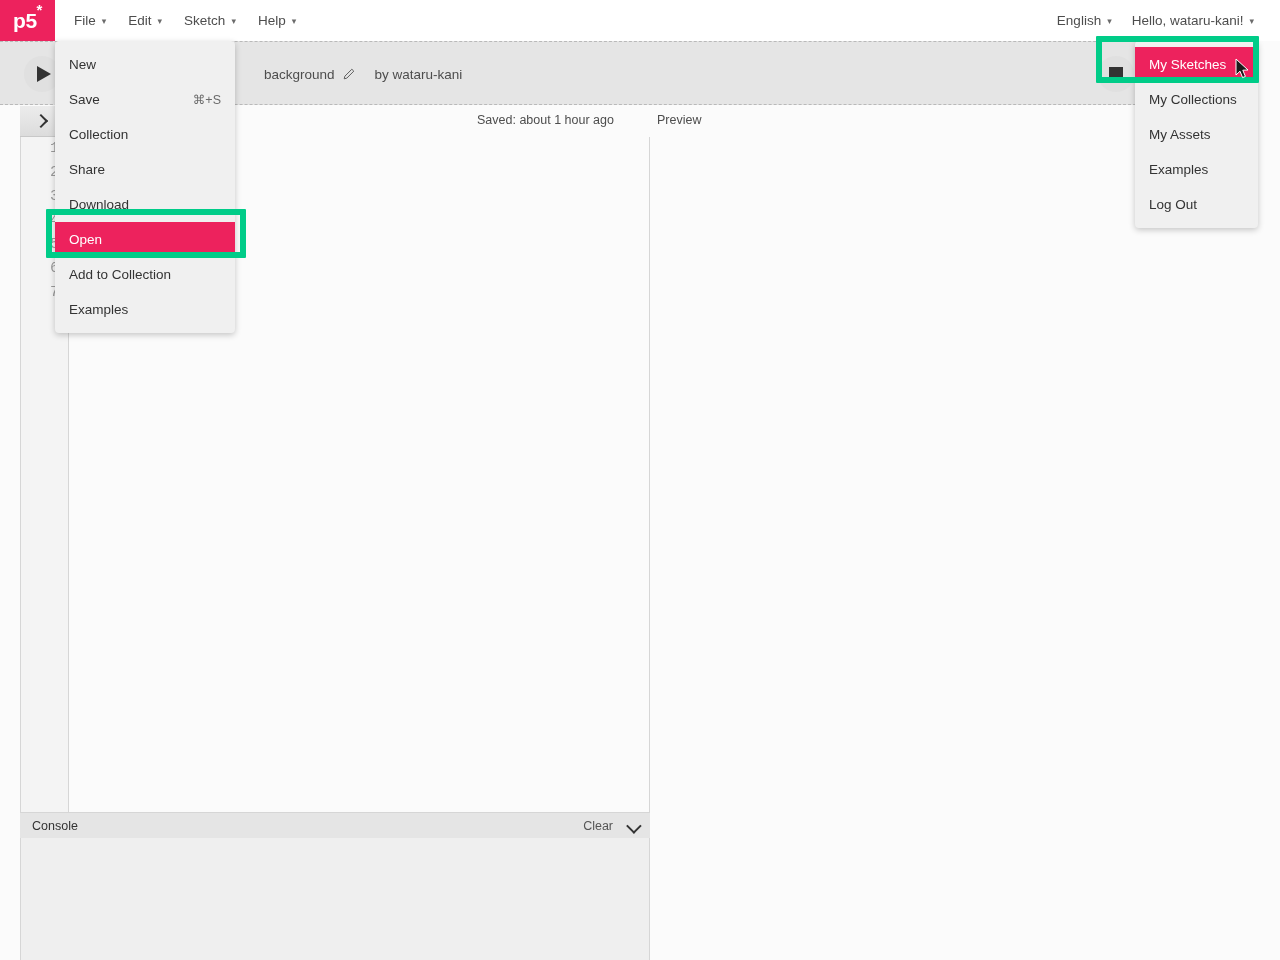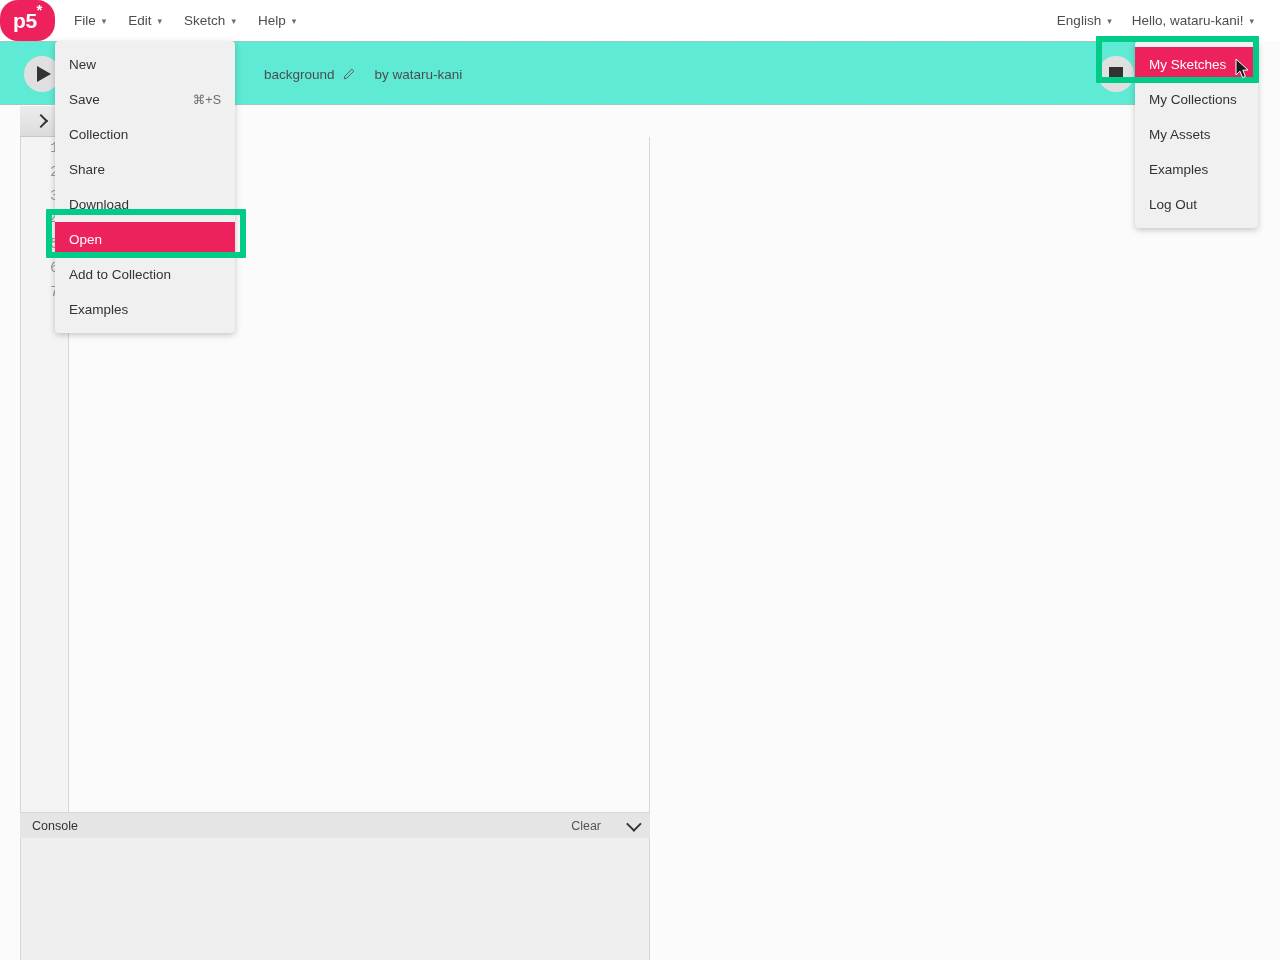--- a/index.html
+++ b/index.html
@@ -36,21 +36,20 @@
     width: 55px;
     height: 41px;
     background: #ed225d;
     color: #ffffff;
     font-size: 21px;
     font-weight: bold;
     line-height: 41px;
     text-align: center;
     letter-spacing: -0.5px;
     user-select: none;
-    border-radius: 18px;
   }
   .logo .star { font-size: 15px; vertical-align: top; line-height: 20px; }
 
   .nav-left {
     position: absolute;
     left: 63px; top: 0;
     height: 41px;
     display: flex;
     align-items: center;
   }
@@ -134,21 +133,21 @@
   }
   #anno-open   { left: 46px;   top: 209px; width: 200px; height: 49px; }
   #anno-sketch { left: 1096px; top: 36px;  width: 163px; height: 47px; }
 
   
   .toolbar {
     position: absolute;
     left: 0; top: 41px;
     width: 1156px;
     height: 64px;
-    background: #5eead4;
+    background: #e5e5e5;
     border-top: 1px dashed #b9b9b9;
     border-bottom: 1px dashed #b9b9b9;
     box-sizing: border-box;
   }
   .run-btn, .stop-btn {
     position: absolute;
     top: 14px;
     width: 36px; height: 36px;
     border-radius: 50%;
     background: #e0e0e0;
@@ -280,22 +279,21 @@
     background: #e5e5e5;
     box-sizing: border-box;
     display: flex;
     align-items: center;
     padding: 0 12px;
   }
   .console-title { font-size: 12.5px; color: #333333; }
   .console-right {
     margin-left: auto;
     display: flex;
-    align-items: center;
-    gap: 12px;
+    align-items: flex-end;
   }
   .console-clear {
     font-size: 12.5px;
     color: #555555;
     cursor: pointer;
     margin-right: 14px;
   }
   .chev-down {
     width: 9px; height: 9px;
     border-bottom: 2.2px solid #333;
@@ -380,20 +378,24 @@
       <span class="sketch-name">background</span>
       <span class="pencil-icon">
         <svg width="13" height="13" viewBox="0 0 16 16">
           <path d="M12.1 1.5l2.4 2.4-8.6 8.6-3.2.8.8-3.2 8.6-8.6z" fill="none" stroke="#5a5a5a" stroke-width="1.2"></path>
         </svg>
       </span>
       <span class="author">by wataru-kani</span>
     </div>
   </div>
 
+  <div class="status-strip">
+    <span class="saved-text">Saved: about 1 hour ago</span>
+    <span class="preview-label">Preview</span>
+  </div>
 
   <div class="sidebar-toggle">
     <div class="chev-right"></div>
   </div>
 
   <div class="editor-panel">
     <div class="gutter" id="gutter">
         <div class="gutter-num">1</div>
         <div class="gutter-num">2</div>
         <div class="gutter-num">3</div>

